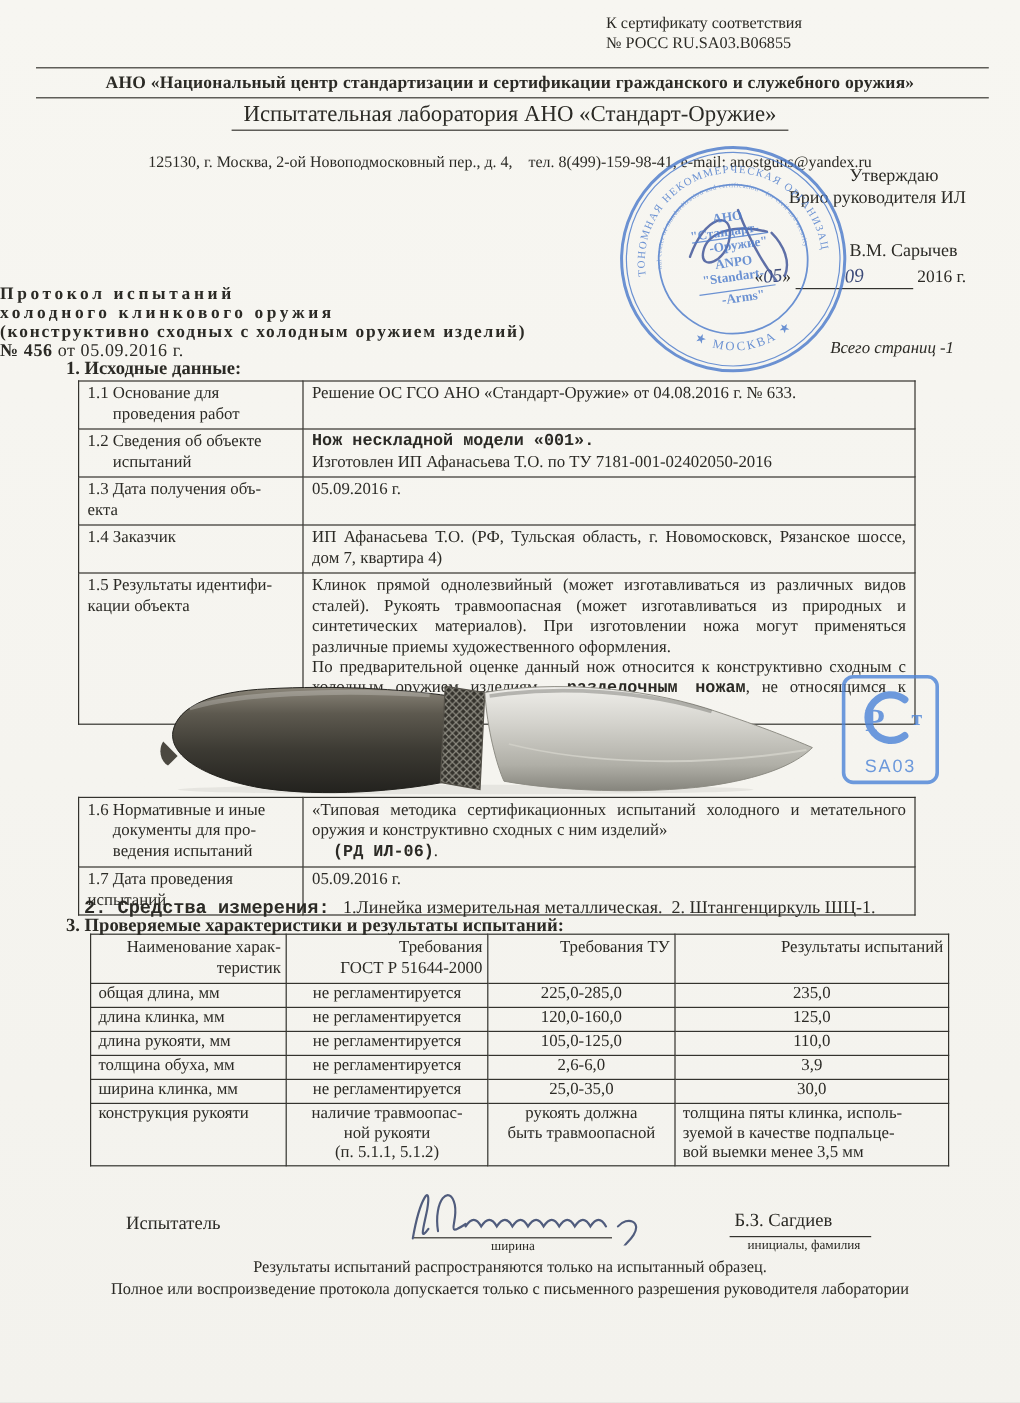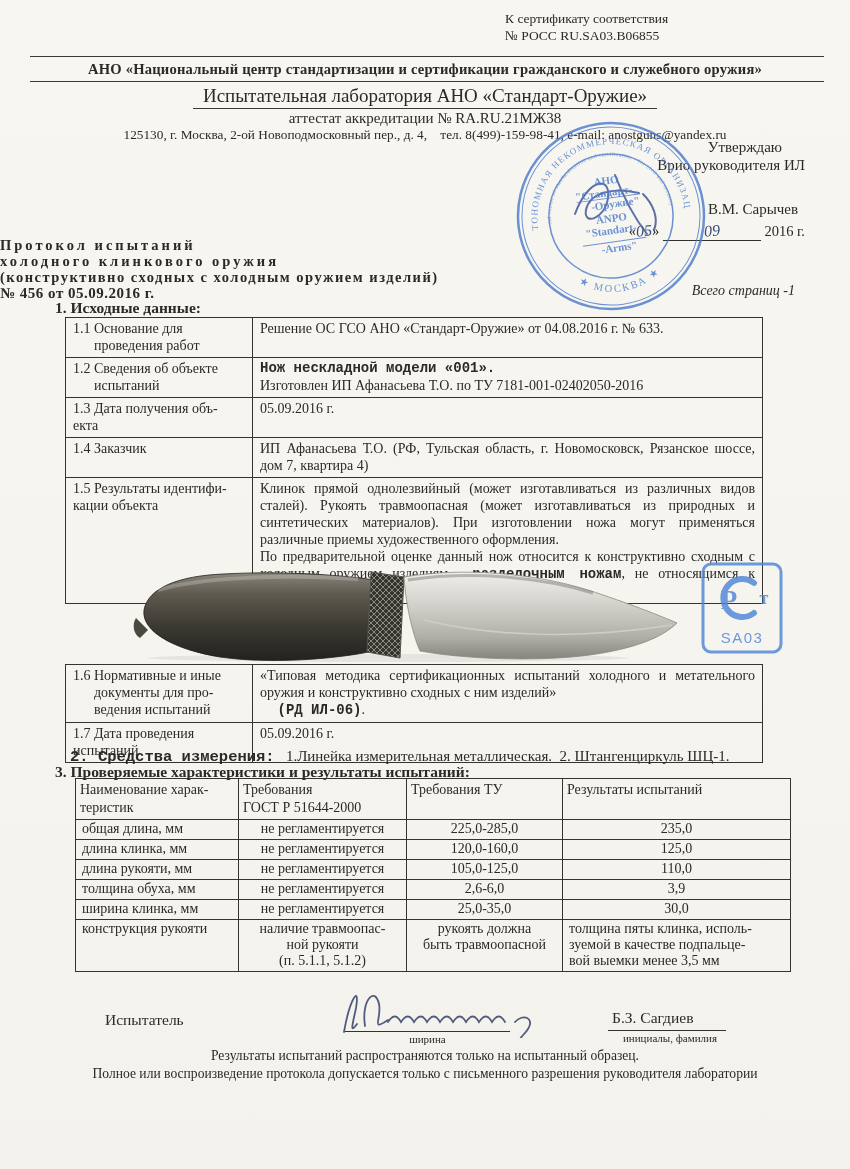--- a/index.html
+++ b/index.html
@@ -26,33 +26,33 @@
   .appr-role { top:157px; right:45px; font-size:15px; }
   .appr-name { top:201px; right:52px; font-size:15px; }
   .appr-date { top:222px; right:45px; font-size:14.5px; white-space:nowrap; }
   .dateline { display:inline-block; width:98px; border-bottom:1.2px solid #33322e; text-align:center; }
   .hand { font-style:italic; color:#3c4a78; font-size:16px; display:inline-block; transform:rotate(-5deg); }
   
   .title-block { left:0; top:237px; width:100%; text-align:left; font-size:14.5px; font-weight:bold; line-height:16px; }
   .sp3 { letter-spacing:3px; }
   .sp15 { letter-spacing:1.5px; }
   .num-line { letter-spacing:.5px; font-size:15px; }
-  .num-rest { font-weight:bold; }
+  .num-rest { font-weight:normal; }
   .pages-note { top:283px; right:55px; font-size:14px; font-style:italic; }
   .sec-head { font-size:15.5px; font-weight:bold; }
   
   table { border-collapse:collapse; table-layout:fixed; }
   td { border:1.5px solid #34332e; font-size:14px; line-height:17px; padding:2px 7px 3px; vertical-align:top; }
   .t1 { left:65px; top:317px; width:698px; }
   .t1b { left:65px; top:664px; width:698px; }
   .labelcol { width:187px; }
   .just { text-align:justify; }
   .t3 { left:75px; top:778px; width:716px; }
   .t3 td { line-height:16px; padding:1px 6px 2px; }
-  .t3 .hd { text-align:left; line-height:18px; padding:2px 4px; }
+  .t3 .hd { text-align:right; line-height:18px; padding:2px 4px; }
   .cc { text-align:center; }
   
   .tester-label { left:105px; top:1011px; font-size:15.5px; }
   .sig-line { left:345px; top:1031px; width:165px; border-top:1.3px solid #33322e; }
   .sig-cap { left:350px; top:1033px; width:155px; text-align:center; font-size:11px; }
   .name-val { left:612px; top:1009px; font-size:15.5px; }
   .name-line { left:608px; top:1030px; width:118px; border-top:1.3px solid #33322e; }
   .name-cap { left:600px; top:1032px; width:140px; text-align:center; font-size:11px; }
   .footer1 { left:0; top:1048px; width:100%; font-size:13.6px; }
   .footer2 { left:0; top:1066px; width:100%; font-size:13.6px; }
@@ -67,21 +67,20 @@
     <div>К сертификату соответствия</div>
     <div>№ РОСС RU.SA03.B06855</div>
   </div>
 
   <div class="rule" style="left:30px; right:26px; top:56px;"></div>
   <div class="abs org-name center">АНО «Национальный центр стандартизации и сертификации гражданского и служебного оружия»</div>
   <div class="rule" style="left:30px; right:26px; top:81px;"></div>
   <div class="abs lab-line center">
     <span class="lab-name">Испытательная лаборатория АНО «Стандарт-Оружие»</span>
   </div>
-  <div class="abs attest center">аттестат аккредитации № RA.RU.21МЖ38</div>
   <div class="abs addr center">125130, г. Москва, 2-ой Новоподмосковный пер., д. 4,&nbsp;&nbsp;&nbsp; тел. 8(499)-159-98-41, e-mail: anostguns@yandex.ru</div>
 
   <div class="abs appr-label">Утверждаю</div>
   <div class="abs appr-role">Врио руководителя ИЛ</div>
   <div class="abs appr-name">В.М. Сарычев</div>
   <div class="abs appr-date">
     <span>«</span><span class="hand">05</span><span>»</span>
     <span class="dateline"><span class="hand">09</span></span>
     <span>2016 г.</span>
   </div>

